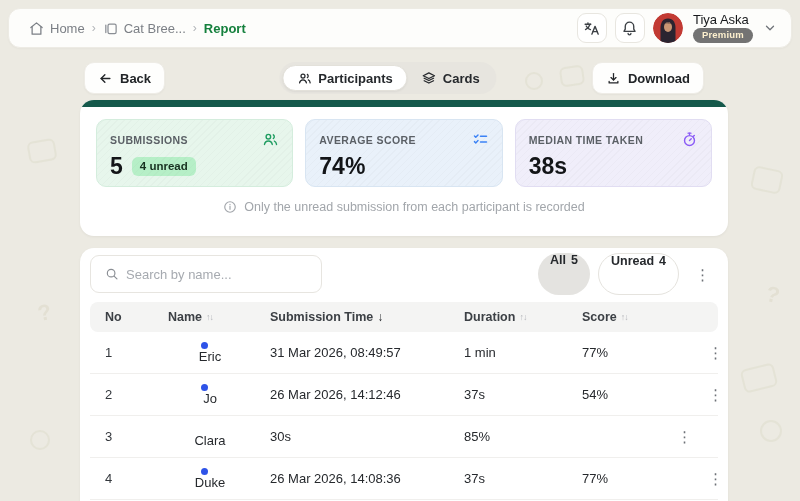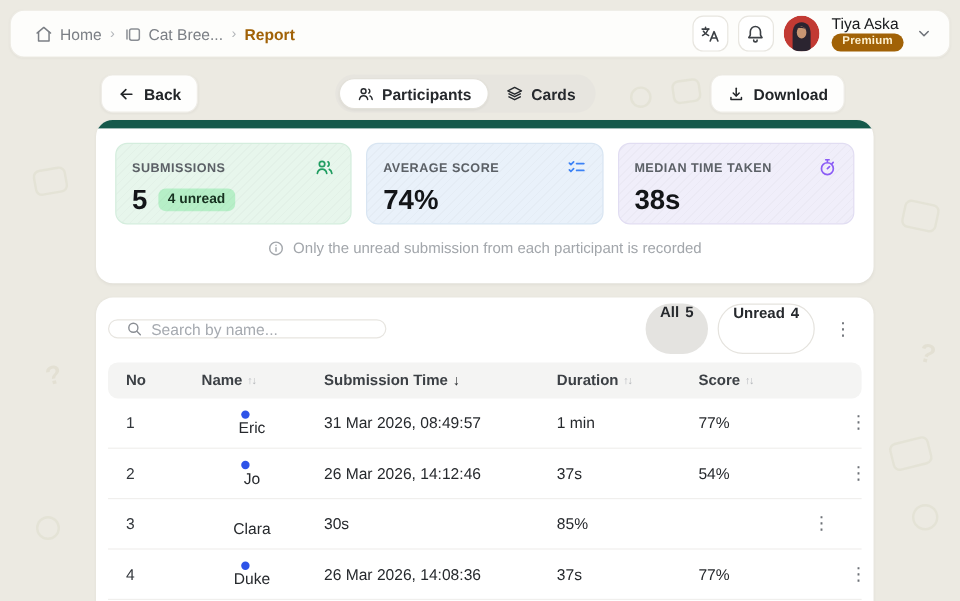--- a/index.html
+++ b/index.html
@@ -20,32 +20,32 @@
   
   .topbar {
     left:8px; top:8px; width:784px; height:40px;
     background:#FDFDFB; border:1px solid #EDEBE4; border-radius:12px;
     display:flex; align-items:center; justify-content:space-between;
     padding:0 14px 0 20px; box-shadow:0 1px 2px rgba(0,0,0,.03);
   }
   .crumbs { display:flex; align-items:center; gap:7px; font-size:13px; color:#7b7f85; }
   .crumbs .sep { color:#b3b6ba; font-size:12px; }
   .crumb { display:flex; align-items:center; gap:6px; cursor:pointer; }
-  .crumb.current { color:#a16207; font-weight:700; }
+  .crumb.current { color:#15803d; font-weight:700; }
   .icon { display:inline-flex; align-items:center; justify-content:center; }
   .topbar-right { display:flex; align-items:center; gap:8px; }
   .iconbtn {
     width:30px; height:30px; border:1px solid #E8E6E0; border-radius:9px;
     background:#fff; display:flex; align-items:center; justify-content:center; cursor:pointer;
   }
   .avatar { width:30px; height:30px; border-radius:50%; overflow:hidden; flex:0 0 auto; }
   .userbox { display:flex; flex-direction:column; align-items:flex-start; gap:2px; margin:0 2px; }
   .username { font-size:13px; font-weight:400; color:#17191c; line-height:1; }
   .premium {
-    font-size:9.5px; font-weight:700; color:#FDF0CE; background:#a16207;
+    font-size:9.5px; font-weight:700; color:#FDF0CE; background:#737373;
     padding:2px 9px; border-radius:999px; line-height:1.1; letter-spacing:.2px;
   }
   .chev { color:#6f7379; }
 
   
   .toolbar { left:0; top:62px; width:776px; height:32px; }
   .btn {
     position:absolute; height:32px; background:#FEFEFD; border:1px solid #EEECE6;
     border-radius:10px; display:flex; align-items:center; gap:7px; padding:0 13px;
     font-size:13px; font-weight:700; color:#222528; cursor:pointer;
@@ -91,21 +91,21 @@
           font-size:12.5px; color:#A2A6AB; }
 
   
   .tablecard {
     left:80px; top:248px; width:648px; height:272px;
     background:#FFFFFF; border-radius:14px 14px 0 0; padding:10px;
     box-shadow:0 1px 3px rgba(0,0,0,.05);
   }
   .filterrow { display:flex; align-items:center; justify-content:space-between; height:32px; margin-bottom:12px; }
   .search {
-    width:232px; height:16px; border:1px solid #E7E5E0; border-radius:9px; background:#fff;
+    width:232px; height:38px; border:1px solid #E7E5E0; border-radius:9px; background:#fff;
     display:flex; align-items:center; gap:7px; padding:0 14px;
   }
   .search input { border:none; outline:none; flex:1; font-size:13px; color:#30343a;
                   font-family:"Liberation Sans", sans-serif; background:transparent; }
   .search input::placeholder { color:#A6AAB0; }
   .filterright { display:flex; align-items:center; gap:8px; }
   .pill { height:42px; display:flex; align-items:flex-start; gap:5px; padding:0 12px;
           border-radius:999px; font-size:12.5px; font-weight:700; color:#26292d; cursor:pointer; }
   .pill.on { background:#E4E3E0; }
   .pill.off { background:#fff; border:1px solid #E5E3DE; }

